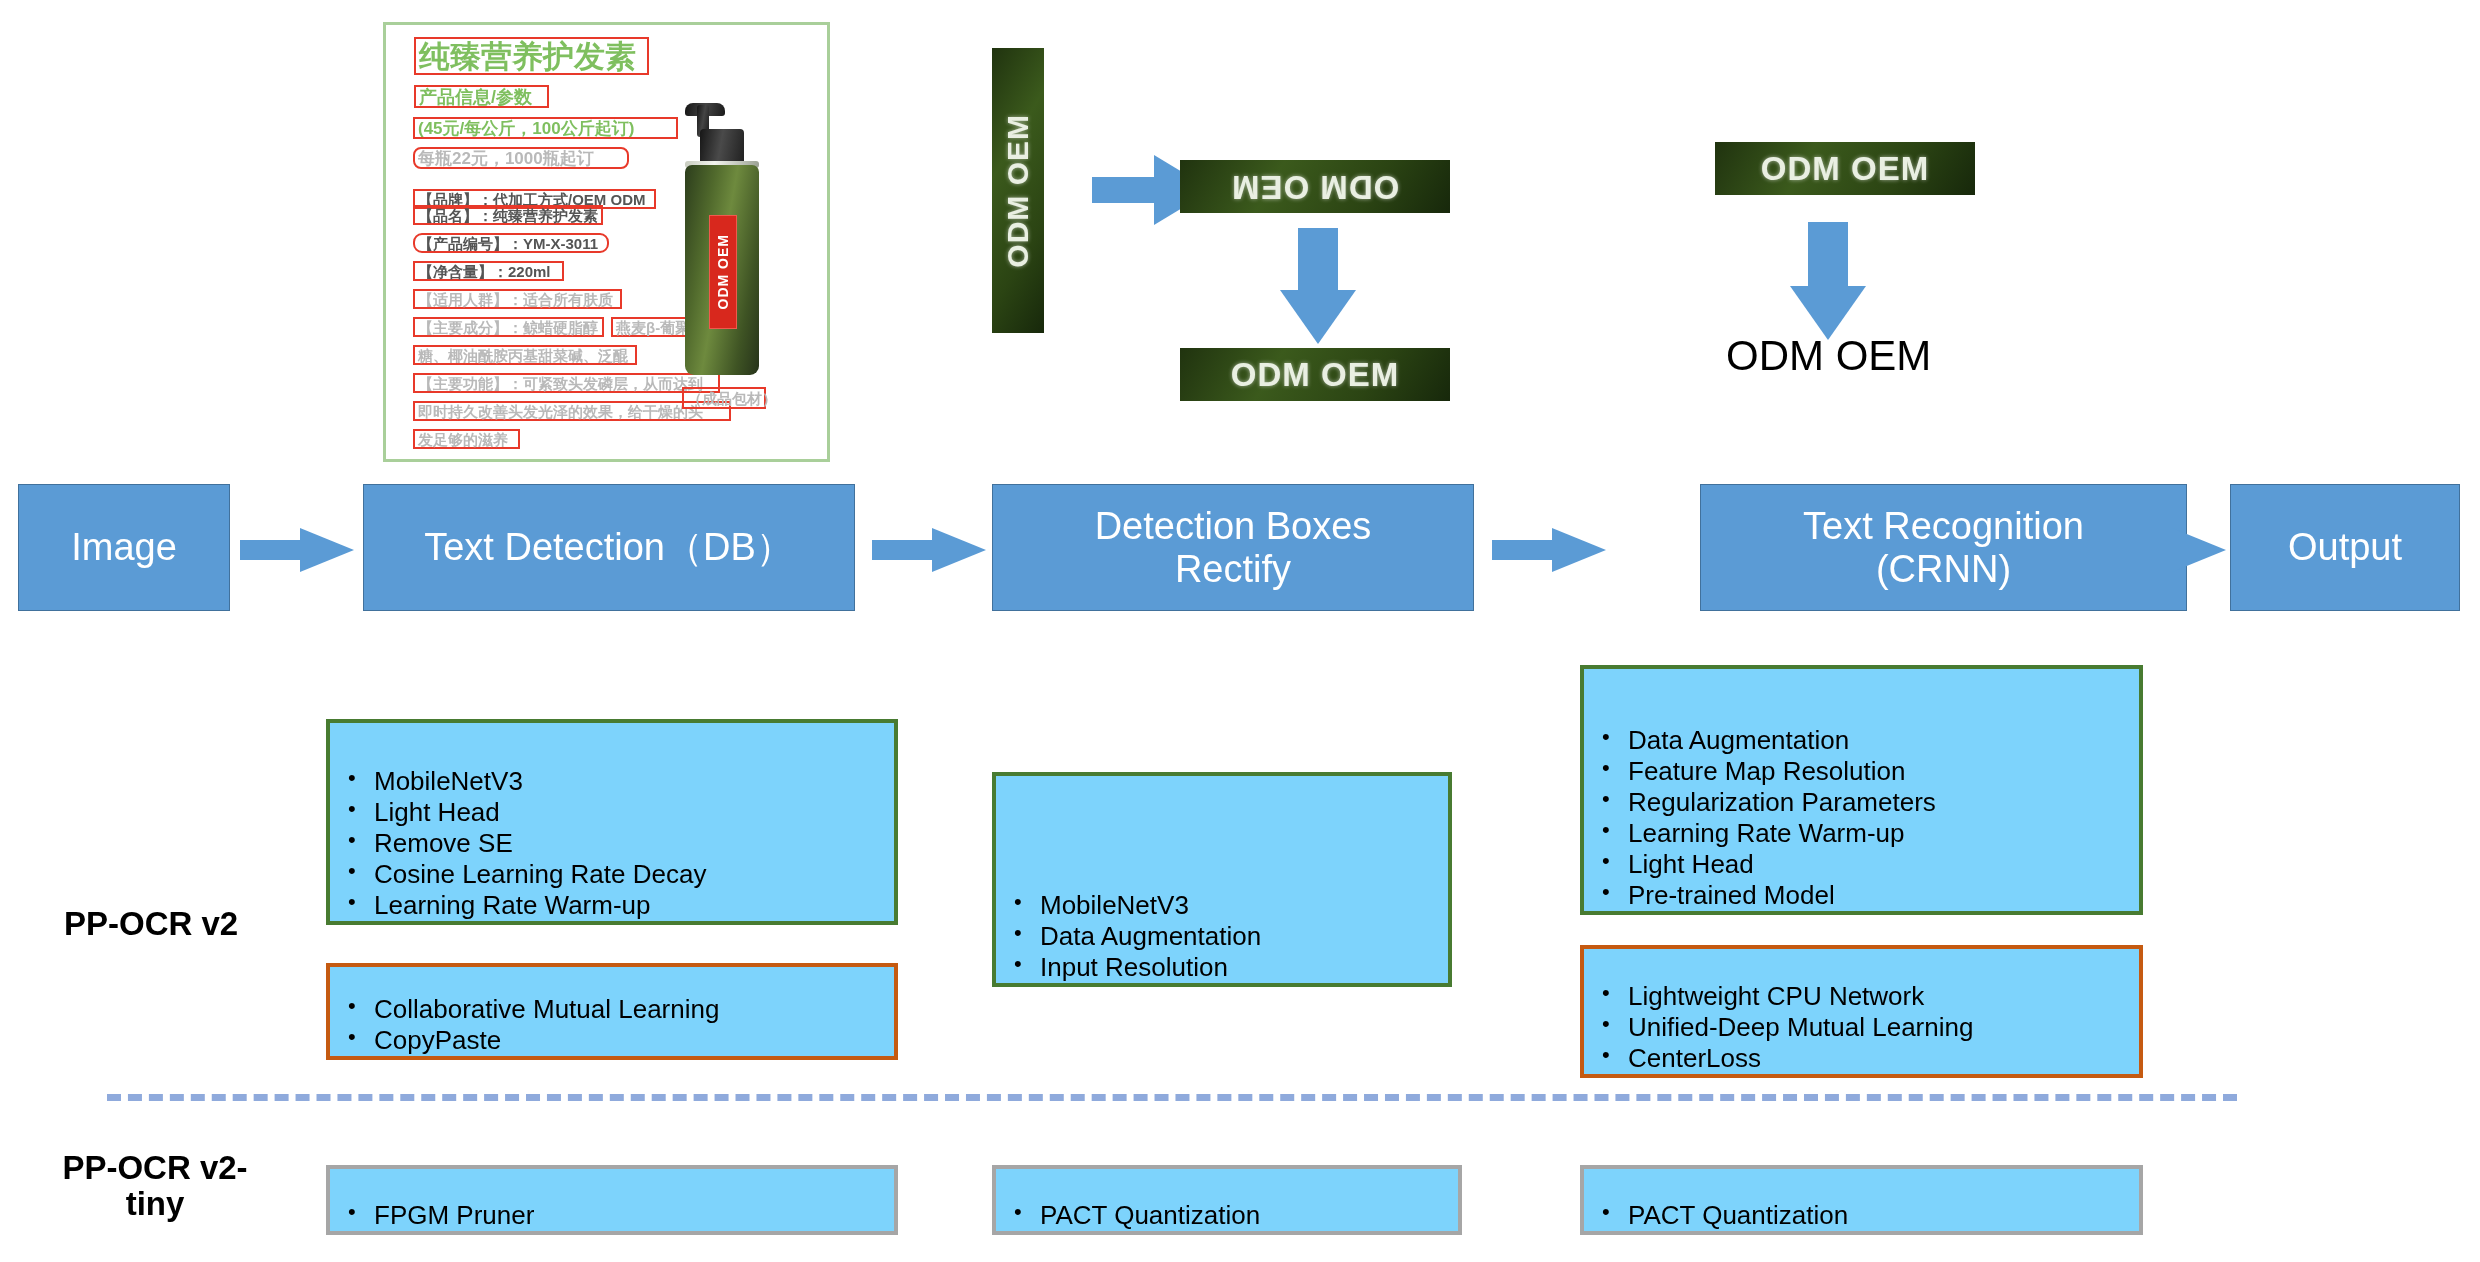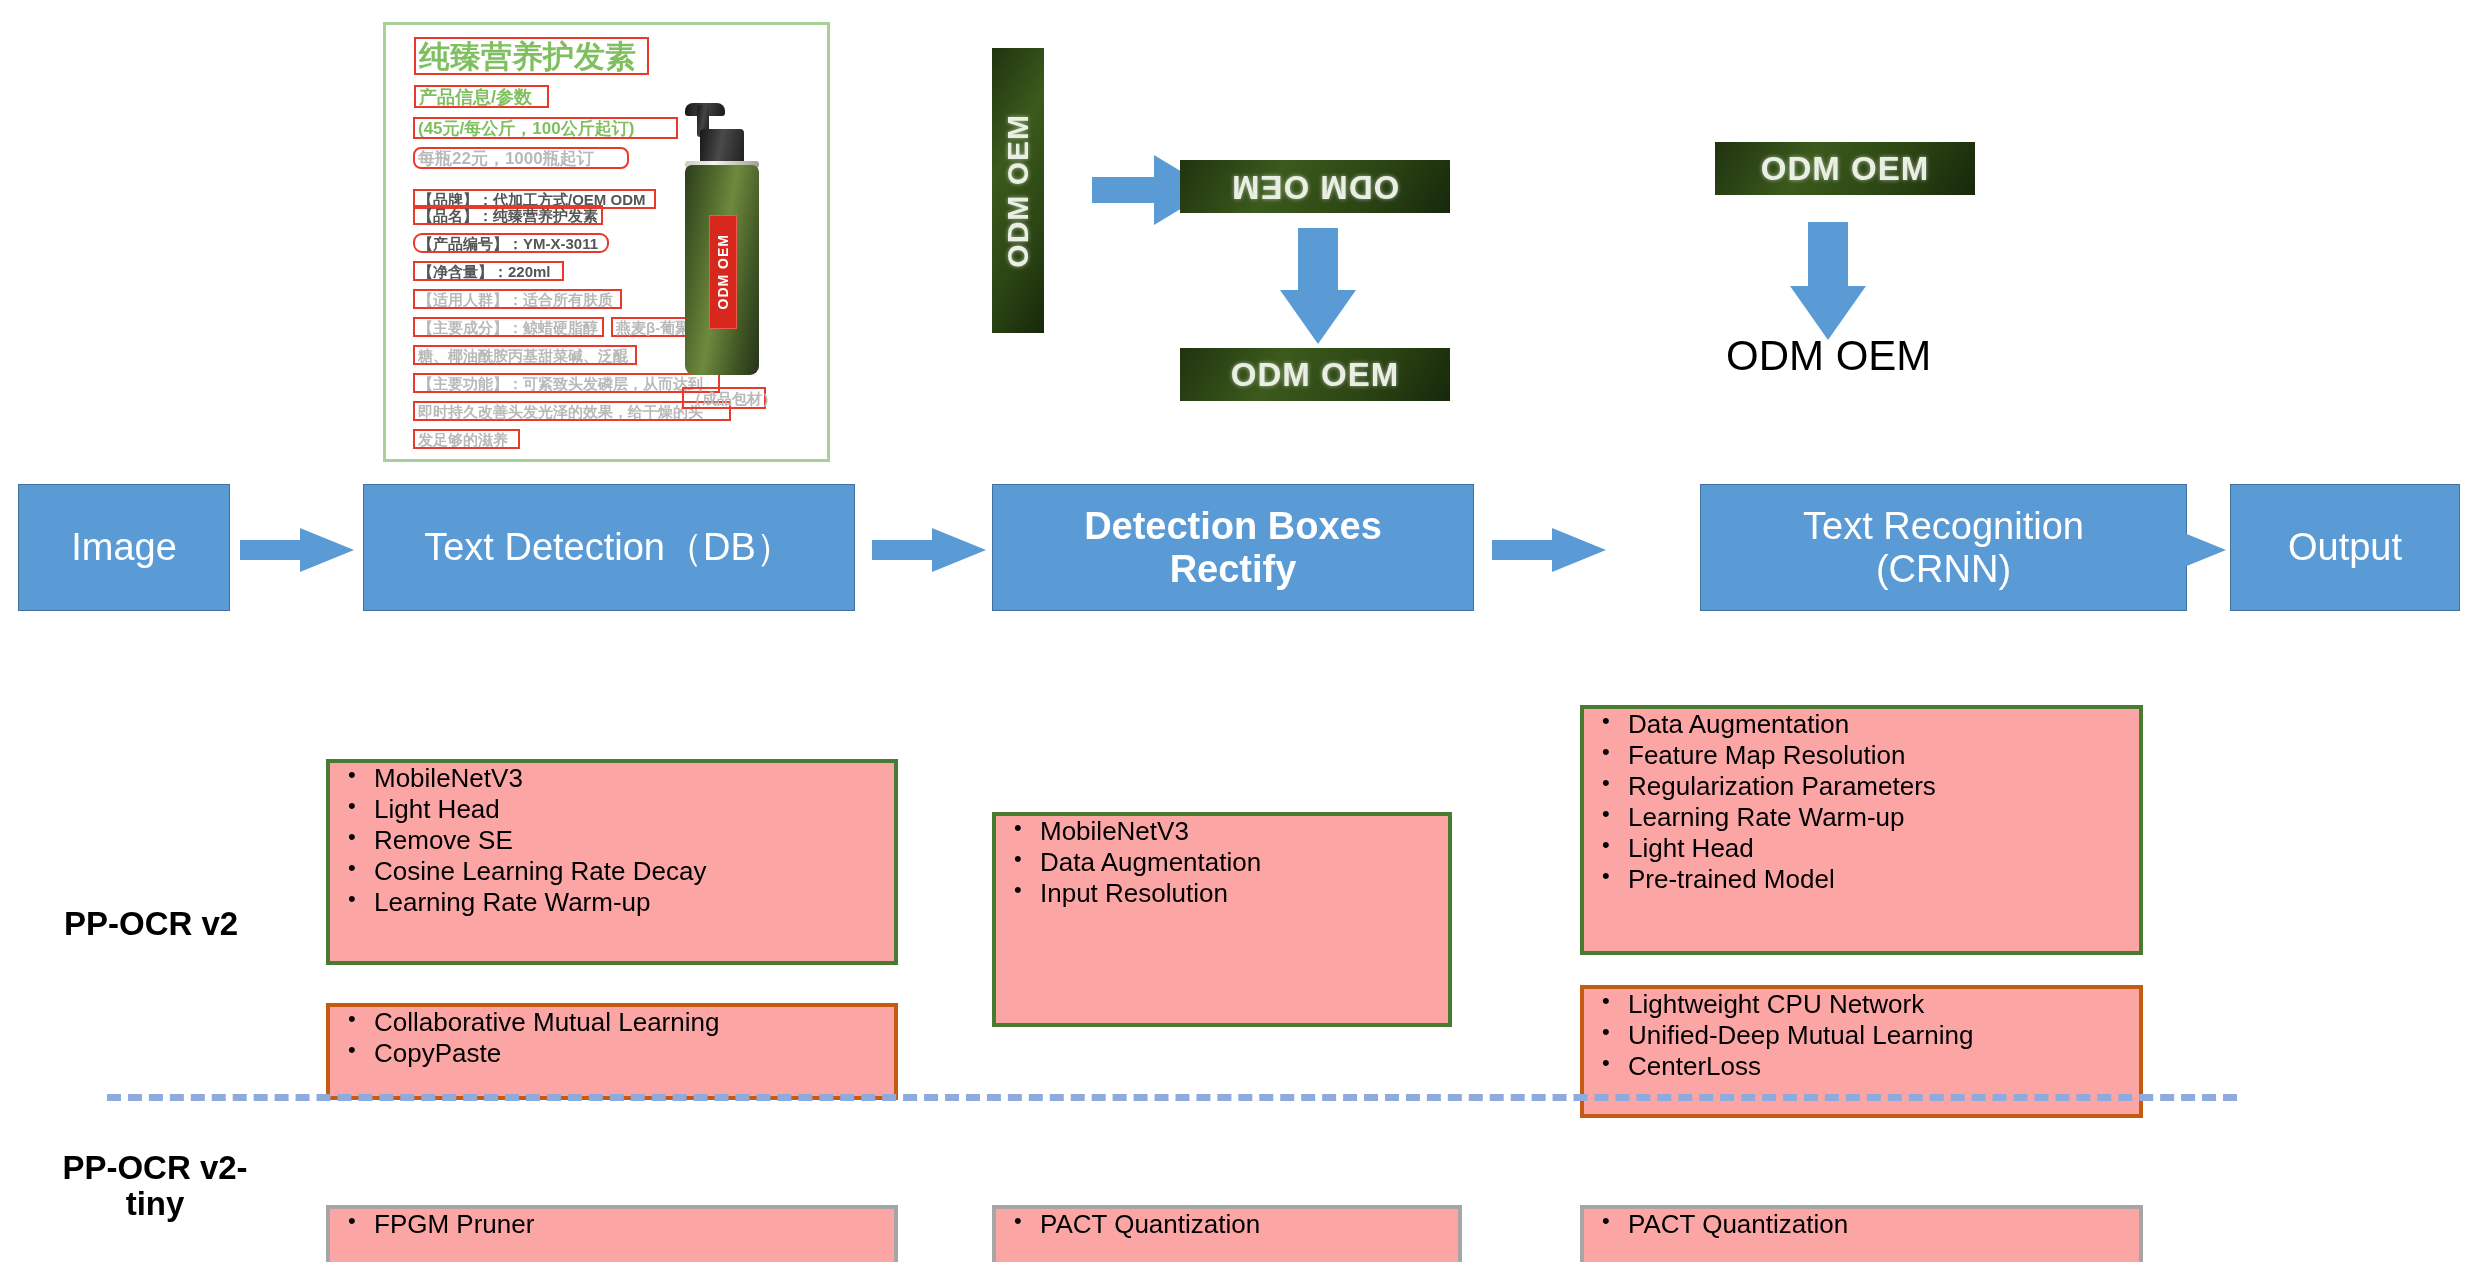--- a/index.html
+++ b/index.html
@@ -75,22 +75,22 @@
 
   
   .pipe-box{
     position:absolute;background:#5b9bd5;border:1px solid #41719c;
     color:#ffffff;display:flex;align-items:center;justify-content:center;
     text-align:center;line-height:1.12;font-weight:400;
   }
 
   
   .feat-box{
-    position:absolute;background:#fca5a5;box-sizing:border-box;
-    display:flex;flex-direction:column;justify-content:flex-start;margin-top:40px;
+    position:absolute;background:#7dd3fc;box-sizing:border-box;
+    display:flex;flex-direction:column;justify-content:flex-end;
   }
   .feat-green{border:4px solid #487b31;}
   .feat-orange{border:4px solid #c55a11;}
   .feat-gray{border:4px solid #a6a6a6;}
   .feat-box ul{list-style:none;margin:0;padding:0 0 0 14px;}
   .feat-box li{
     position:relative;padding-left:30px;color:#000;
     font-size:26px;line-height:1.19;white-space:nowrap;
   }
   .feat-box li::before{
@@ -186,21 +186,21 @@
 <div class="pipe-box" id="pipe-1" style="left:363px;top:484px;width:490px;height:125px;font-size:38px;">
   <span>Text Detection（DB）</span>
 </div>
 
 <div class="arrow-r" style="left:872px;top:528px;width:116px;height:42px;">
   <div class="shaft" style="left:0;top:12px;width:66px;height:20px;"></div>
   <div class="head" style="left:60px;top:0;border-top:22px solid transparent;border-bottom:22px solid transparent;border-left:54px solid #5b9bd5;"></div>
 </div>
 
 <div class="pipe-box" id="pipe-2" style="left:992px;top:484px;width:480px;height:125px;font-size:38px;">
-  <span style="white-space:pre-line;font-weight:bold;">Detection Boxes
+  <span style="white-space:pre-line;">Detection Boxes
 Rectify</span>
 </div>
 
 <div class="arrow-r" style="left:1492px;top:528px;width:116px;height:42px;">
   <div class="shaft" style="left:0;top:12px;width:66px;height:20px;"></div>
   <div class="head" style="left:60px;top:0;border-top:22px solid transparent;border-bottom:22px solid transparent;border-left:54px solid #5b9bd5;"></div>
 </div>
 
 <div class="pipe-box" id="pipe-3" style="left:1700px;top:484px;width:485px;height:125px;font-size:38px;">
   <span style="white-space:pre-line;">Text Recognition

